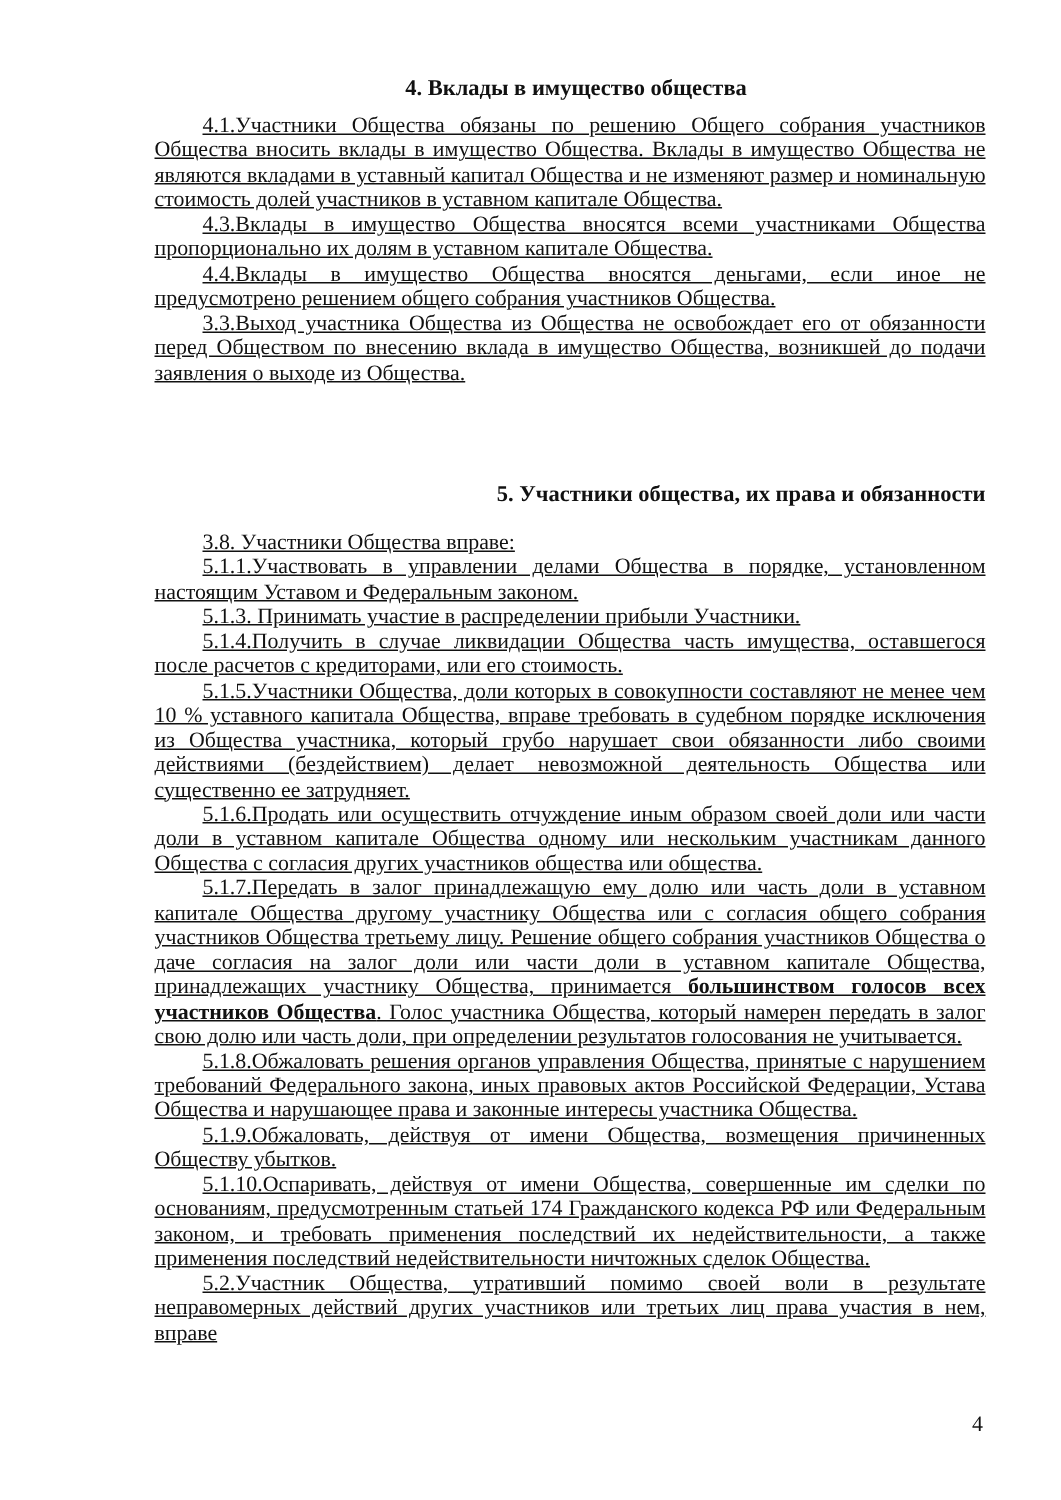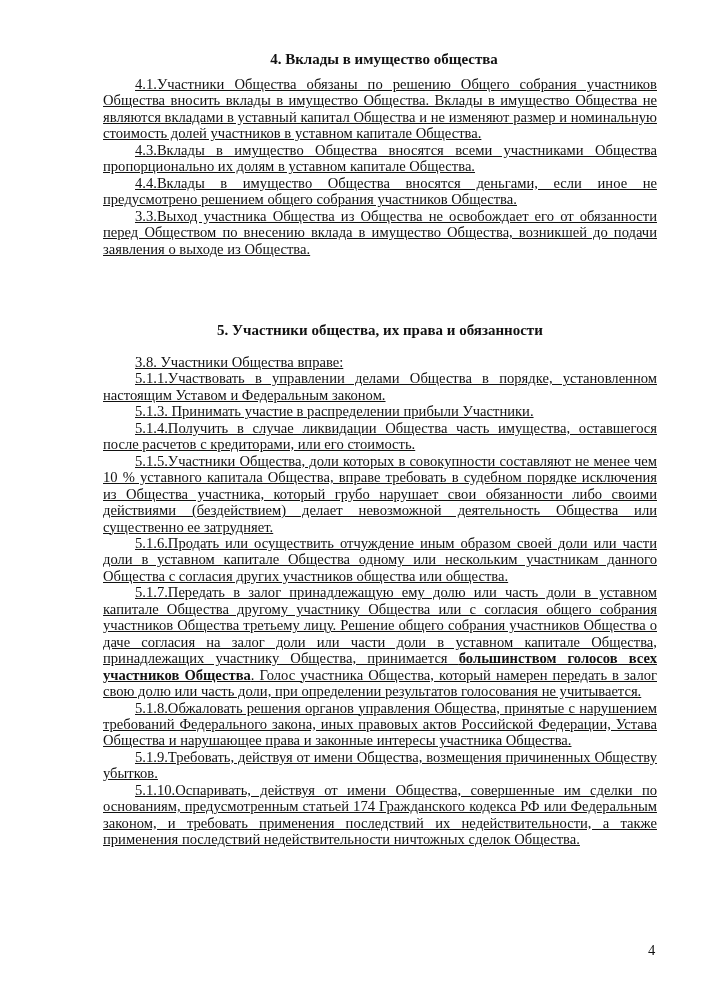--- a/index.html
+++ b/index.html
@@ -25,21 +25,21 @@
     position: absolute;
     left: 0;
     width: 554px;
     text-align: center;
     font-weight: bold;
     font-size: 15px;
     line-height: 17px;
     white-space: nowrap;
   }
   .heading-1 { top: 51px; left: 4px; }
-  .heading-2 { top: 322px; left: 0; }
+  .heading-2 { top: 322px; left: 0; text-align: right; }
   .block {
     position: absolute;
     left: 0;
     width: 554px;
     font-size: 14.6px;
     line-height: 16.45px;
     text-decoration: underline;
   }
   .block-1 { top: 76px; }
   .block-2 { top: 354px; }
@@ -76,18 +76,19 @@
 
   <div class="block block-2">
     <p class="para">3.8. Участники Общества вправе:</p>
     <p class="para">5.1.1.Участвовать в управлении делами Общества в порядке, установленном настоящим Уставом и Федеральным законом.</p>
     <p class="para">5.1.3. Принимать участие в распределении прибыли Участники.</p>
     <p class="para">5.1.4.Получить в случае ликвидации Общества часть имущества, оставшегося после расчетов с кредиторами, или его стоимость.</p>
     <p class="para">5.1.5.Участники Общества, доли которых в совокупности составляют не менее чем 10 % уставного капитала Общества, вправе требовать в судебном порядке исключения из Общества участника, который грубо нарушает свои обязанности либо своими действиями (бездействием) делает невозможной деятельность Общества или существенно ее затрудняет.</p>
     <p class="para">5.1.6.Продать или осуществить отчуждение иным образом своей доли или части доли в уставном капитале Общества одному или нескольким участникам данного Общества с согласия других участников общества или общества.</p>
     <p class="para"><span>5.1.7.Передать в залог принадлежащую ему долю или часть доли в уставном капитале Общества другому участнику Общества или с согласия общего собрания участников Общества третьему лицу. Решение общего собрания участников Общества о даче согласия на залог доли или части доли в уставном капитале Общества, принадлежащих участнику Общества, принимается </span><b>большинством голосов всех участников Общества</b><span>. Голос участника Общества, который намерен передать в залог свою долю или часть доли, при определении результатов голосования не учитывается.</span></p>
     <p class="para">5.1.8.Обжаловать решения органов управления Общества, принятые с нарушением требований Федерального закона, иных правовых актов Российской Федерации, Устава Общества и нарушающее права и законные интересы участника Общества.</p>
-    <p class="para">5.1.9.Требовать, действуя от имени Общества, возмещения причиненных Обществу убытков.</p>
+    <p class="para">5.1.9.Обжаловать, действуя от имени Общества, возмещения причиненных Обществу убытков.</p>
     <p class="para">5.1.10.Оспаривать, действуя от имени Общества, совершенные им сделки по основаниям, предусмотренным статьей 174 Гражданского кодекса РФ или Федеральным законом, и требовать применения последствий их недействительности, а также применения последствий недействительности ничтожных сделок Общества.</p>
+    <p class="para" style="text-align-last: justify;">5.2.Участник Общества, утративший помимо своей воли в результате неправомерных действий других участников или третьих лиц права участия в нем, вправе</p>
   </div>
 </div>
 
 <div class="page-number">4</div>
 
 </body></html>

